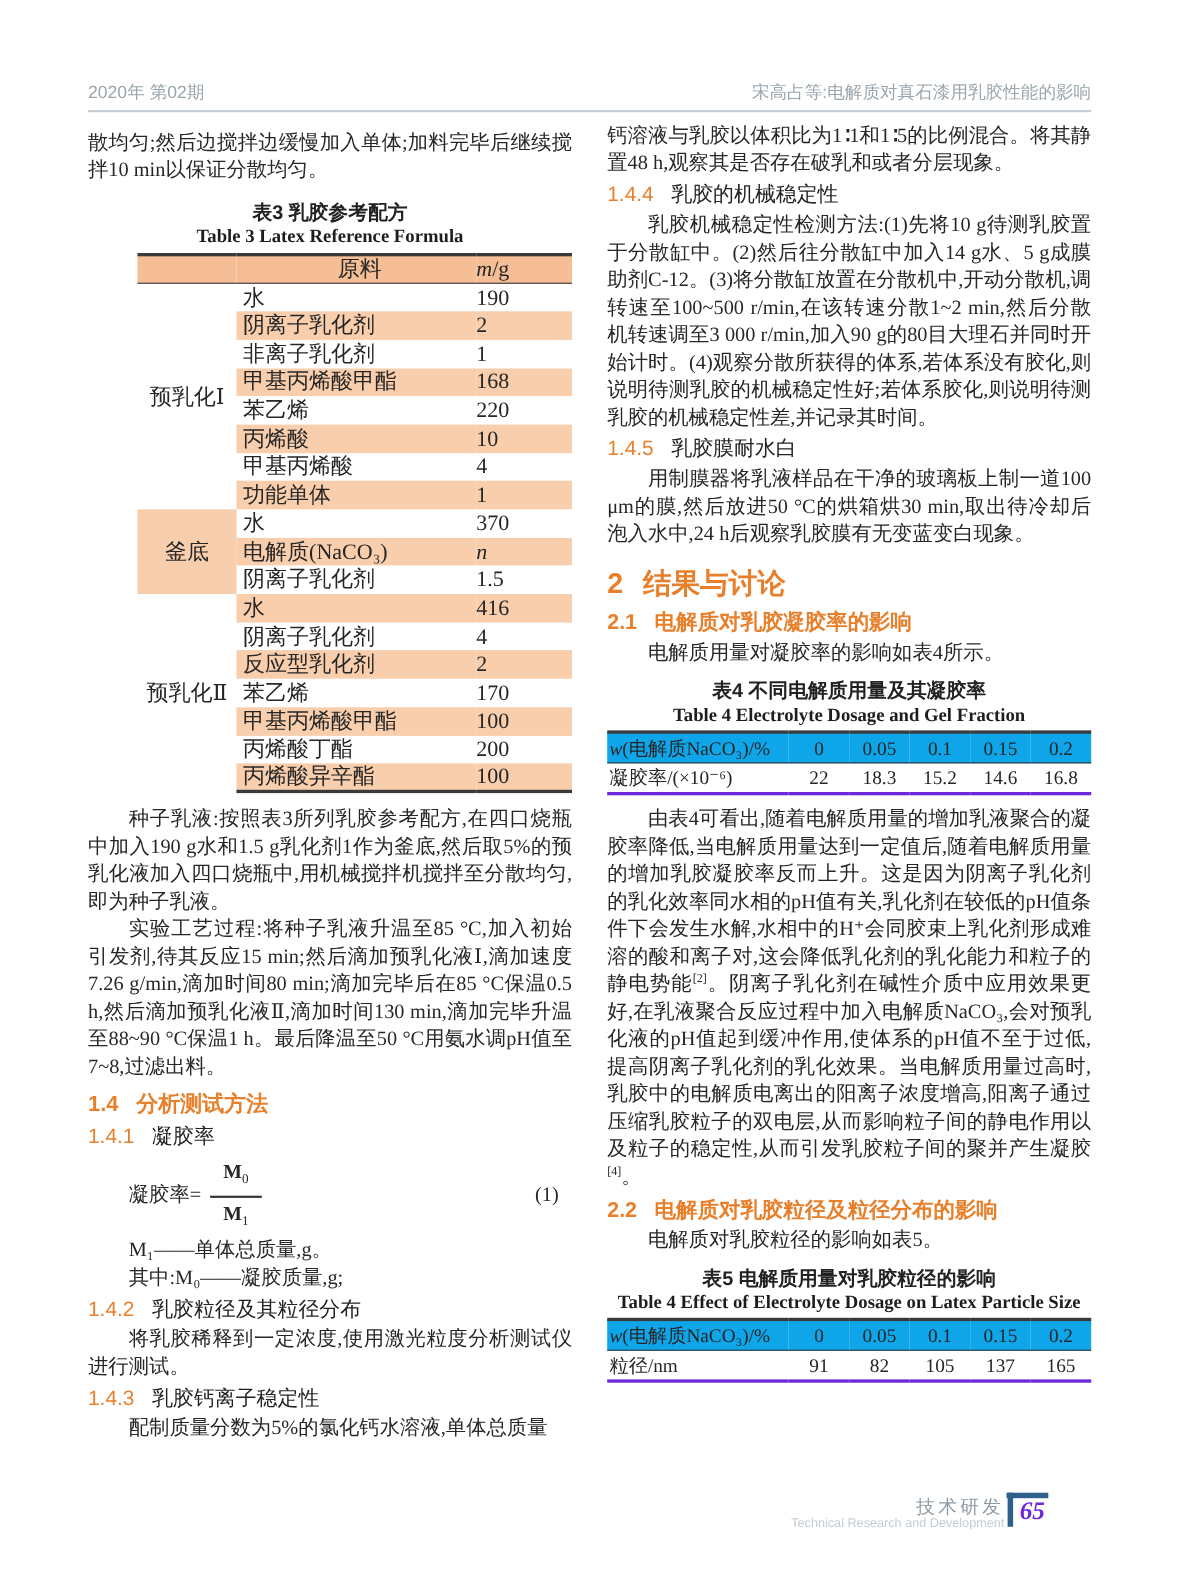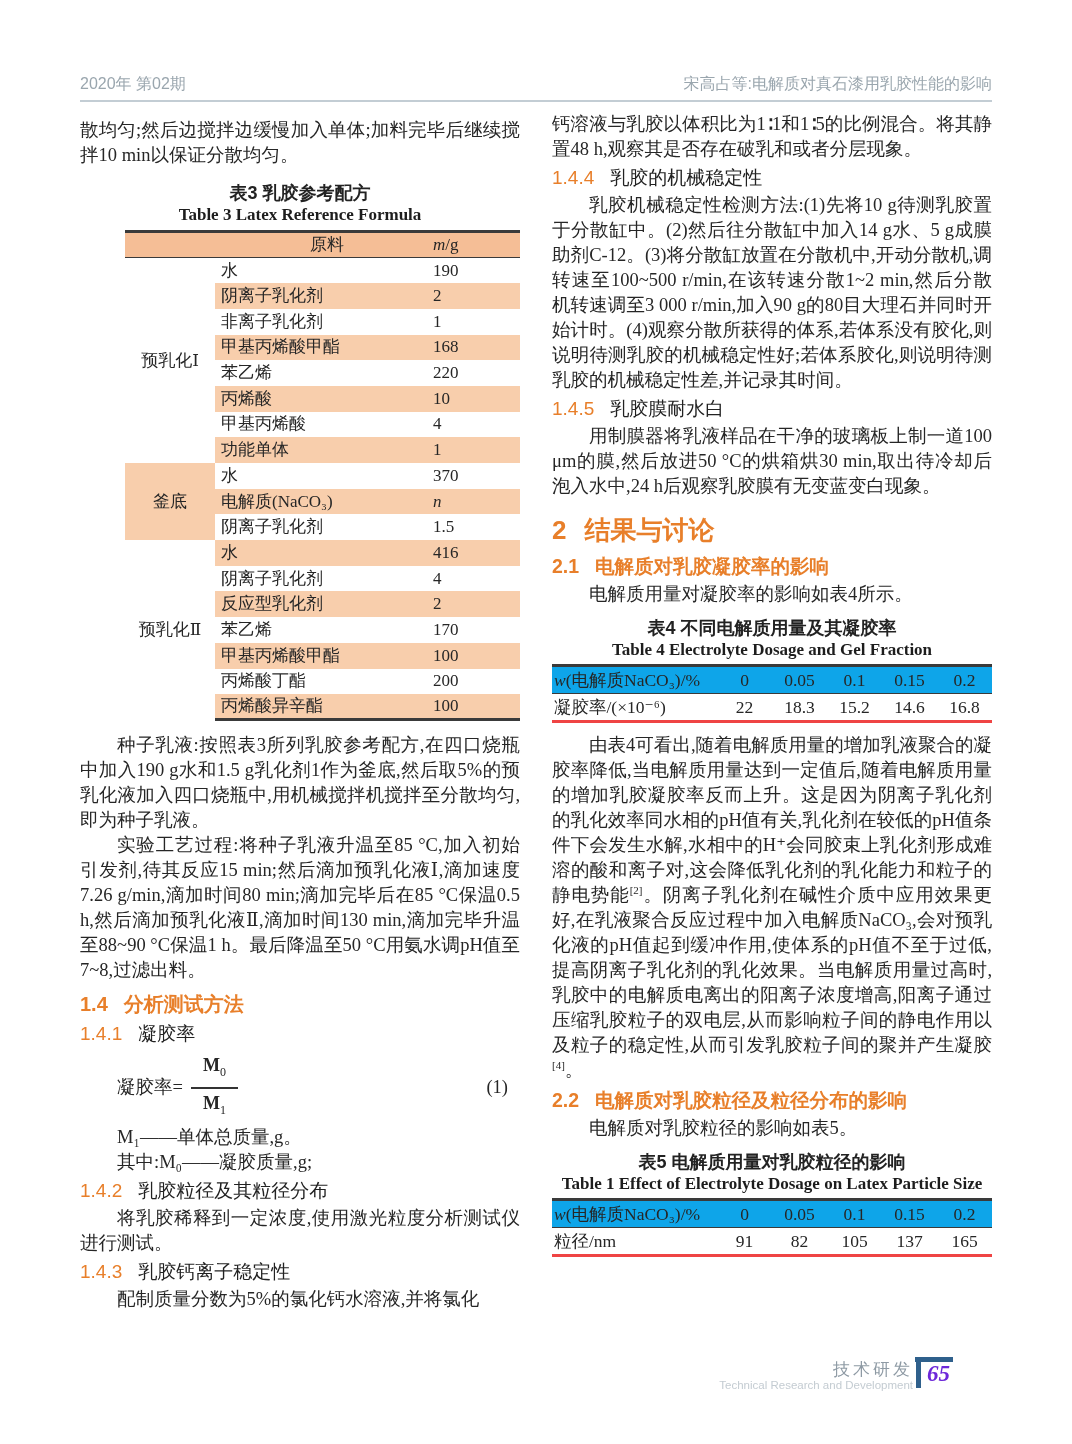--- a/index.html
+++ b/index.html
@@ -17,21 +17,21 @@
   .col-right{left:552px;top:112px;}
   p.para{margin:0;}
   .indent{text-indent:2em;}
   
   .cap-cn{text-align:center;font-family:"Liberation Sans","DejaVu Sans",sans-serif;
         font-weight:bold;font-size:18px;line-height:22px;color:#222;margin-top:14px;}
   .cap-en{text-align:center;font-family:"Liberation Serif","DejaVu Serif",serif;
         font-weight:bold;font-size:17px;line-height:22px;color:#1d1d1d;}
   
   table.t3{border-collapse:collapse;table-layout:fixed;width:395px;margin-left:45px;
-        margin-top:4px;font-size:17px;line-height:22px;}
+        margin-top:4px;font-size:20px;line-height:22px;}
   .t3 td{height:25.7px;padding:0;}
   .t3 td.g{width:90px;text-align:center;}
   .t3 td.n{width:218px;text-align:left;padding-left:6px;}
   .t3 td.v{width:87px;}
   .t3 tr.head td{background:#F5BE96;border-top:3px solid #3a3a3a;border-bottom:1px solid #3a3a3a;height:26px;}
   .t3 tr.head td.n{text-align:center;}
   .t3 tr.s td.n,.t3 tr.s td.v{background:#F8CEAC;}
   .t3 td.glabel.orange{background:#F8CEAC;}
   .t3 tr.last td{border-bottom:3px solid #3a3a3a;}
   .t3 .ital{font-style:italic;font-family:"Liberation Serif",serif;}
@@ -53,21 +53,21 @@
   .frac .fr-top{display:block;padding:0 12px 2px;border-bottom:2px solid #333;}
   .frac .fr-bot{display:block;padding:2px 12px 0;}
   .frac sub{font-size:12px;font-weight:normal;}
   .f-eq{margin-left:auto;margin-right:12px;font-style:normal;}
   sup.ref{font-size:11px;vertical-align:super;line-height:0;}
   
   table.t45{border-collapse:collapse;table-layout:fixed;width:440px;font-size:17.5px;margin-top:3px;}
   .t45 td{height:28px;padding:0;text-align:center;}
   .t45 td.lbl{text-align:left;width:165px;padding-left:2px;}
   .t45 tr.hd td{background:#0ea5e9;border-top:3px solid #3a3a3a;border-bottom:1px solid #3a3a3a;}
-  .t45 tr.bd td{border-bottom:3px solid #ef4444;}
+  .t45 tr.bd td{border-bottom:3px solid #6d28d9;}
   .t45 .wit{font-style:italic;font-family:"Liberation Serif",serif;}
   
   .footer{position:absolute;left:756px;top:1356px;width:232px;height:40px;}
   .footer-cn{position:absolute;right:75px;top:2px;font-family:"Liberation Sans","DejaVu Sans",sans-serif;
         font-size:17px;letter-spacing:3px;color:#8E9AA4;}
   .footer-en{position:absolute;right:75px;top:23px;font-size:11.5px;color:#C4CCD2;
         font-family:"Liberation Sans","DejaVu Sans",sans-serif;white-space:nowrap;}
   .pn-topbar{position:absolute;right:35px;top:1px;width:38px;height:5px;background:#2F608C;}
   .pn-vbar{position:absolute;right:67px;top:1px;width:5px;height:31px;background:#2F608C;}
   .pn{position:absolute;right:38px;top:5px;font-family:"Liberation Serif","DejaVu Serif",serif;
@@ -199,21 +199,21 @@
     <p class="para indent">其中:M₀——凝胶质量,g;</p>
 
     <div class="h-sub">
       <span class="no">1.4.2</span><span class="title">乳胶粒径及其粒径分布</span>
     </div>
     <p class="para indent">将乳胶稀释到一定浓度,使用激光粒度分析测试仪进行测试。</p>
 
     <div class="h-sub">
       <span class="no">1.4.3</span><span class="title">乳胶钙离子稳定性</span>
     </div>
-    <p class="para indent">配制质量分数为5%的氯化钙水溶液,并将氯化</p>
+    <p class="para indent">配制质量分数为5%的氯化钙水溶液,单体总质量</p>
   </div>
 
   <div class="col col-right">
 
     <p class="para">钙溶液与乳胶以体积比为1∶1和1∶5的比例混合。将其静置48 h,观察其是否存在破乳和或者分层现象。</p>
 
     <div class="h-sub">
       <span class="no">1.4.4</span><span class="title">乳胶的机械稳定性</span>
     </div>
     <p class="para indent">乳胶机械稳定性检测方法:(1)先将10 g待测乳胶置于分散缸中。(2)然后往分散缸中加入14 g水、5 g成膜助剂C-12。(3)将分散缸放置在分散机中,开动分散机,调转速至100~500 r/min,在该转速分散1~2 min,然后分散机转速调至3 000 r/min,加入90 g的80目大理石并同时开始计时。(4)观察分散所获得的体系,若体系没有胶化,则说明待测乳胶的机械稳定性好;若体系胶化,则说明待测乳胶的机械稳定性差,并记录其时间。</p>
@@ -258,21 +258,21 @@
 
     <p class="para indent" style="margin-top:10px"><span>由表4可看出,随着电解质用量的增加乳液聚合的凝胶率降低,当电解质用量达到一定值后,随着电解质用量的增加乳胶凝胶率反而上升。这是因为阴离子乳化剂的乳化效率同水相的pH值有关,乳化剂在较低的pH值条件下会发生水解,水相中的H⁺会同胶束上乳化剂形成难溶的酸和离子对,这会降低乳化剂的乳化能力和粒子的静电势能</span><sup class="ref">[2]</sup><span>。阴离子乳化剂在碱性介质中应用效果更好,在乳液聚合反应过程中加入电解质NaCO₃,会对预乳化液的pH值起到缓冲作用,使体系的pH值不至于过低,提高阴离子乳化剂的乳化效果。当电解质用量过高时,乳胶中的电解质电离出的阳离子浓度增高,阳离子通过压缩乳胶粒子的双电层,从而影响粒子间的静电作用以及粒子的稳定性,从而引发乳胶粒子间的聚并产生凝胶</span><sup class="ref">[4]</sup><span>。</span></p>
 
     <div class="h-mid">
       <span class="no">2.2</span><span>电解质对乳胶粒径及粒径分布的影响</span>
     </div>
     <p class="para indent">电解质对乳胶粒径的影响如表5。</p>
 
     <div>
       <div class="cap-cn" style="margin-top:10px">表5  电解质用量对乳胶粒径的影响</div>
-      <div class="cap-en">Table 1  Effect of Electrolyte Dosage on Latex Particle Size</div>
+      <div class="cap-en">Table 4  Effect of Electrolyte Dosage on Latex Particle Size</div>
       <table class="t45">
         <tbody>
             <tr class="hd">
           <td class="lbl"><span class="wit">w</span><span>(电解质NaCO₃)/%</span></td>
           <td>0</td>
           <td>0.05</td>
           <td>0.1</td>
           <td>0.15</td>
           <td>0.2</td>
         </tr>

